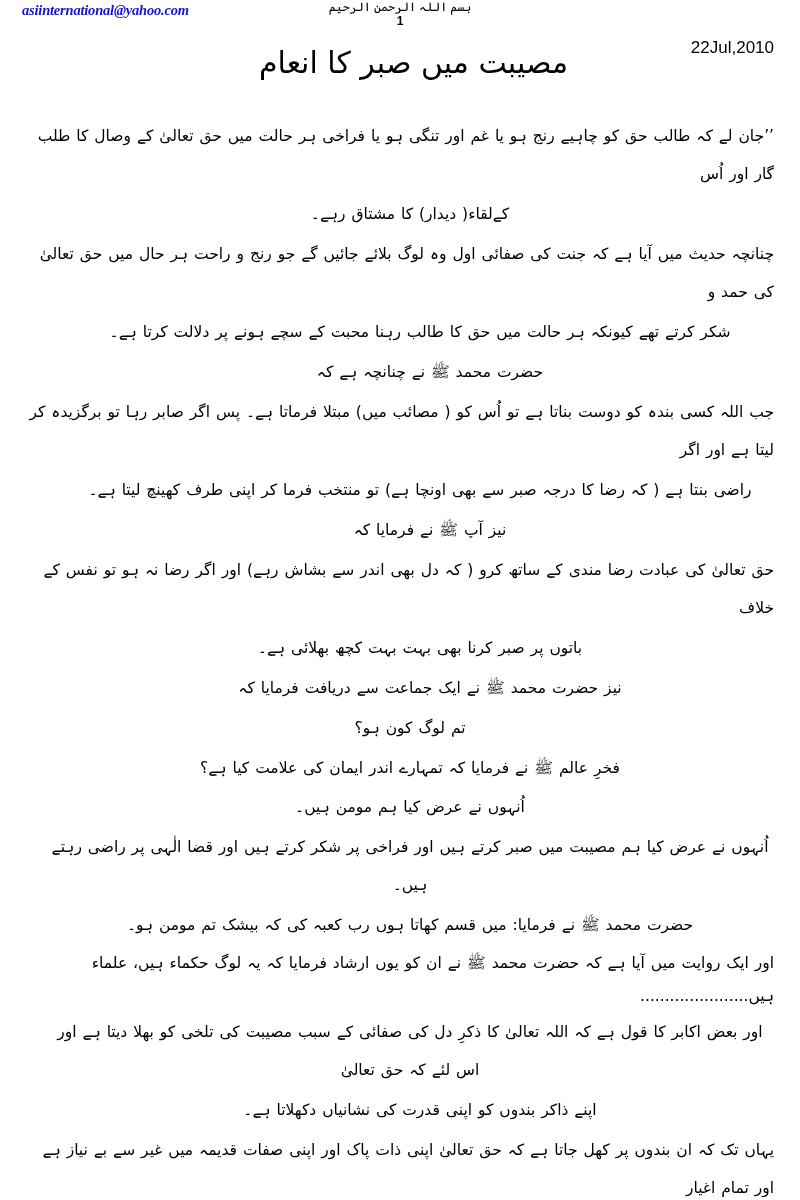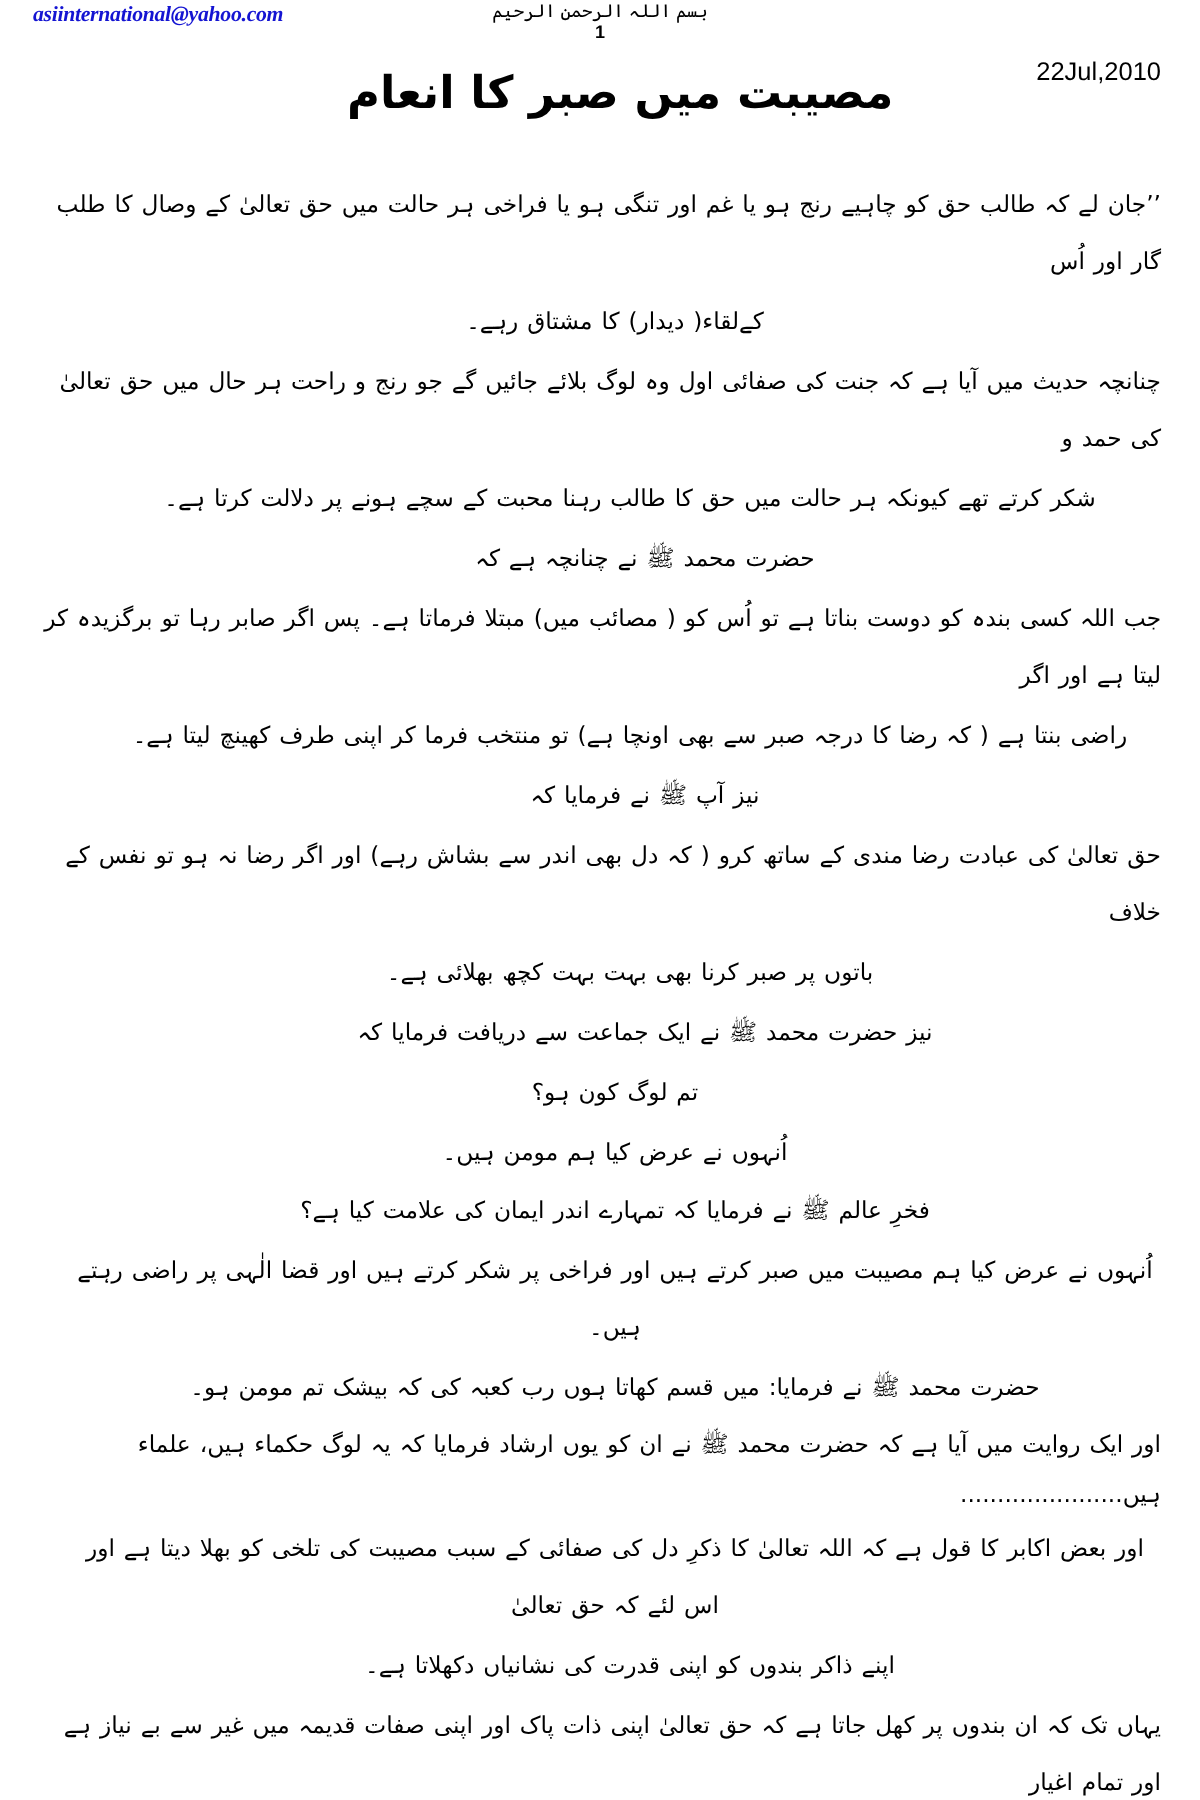--- a/index.html
+++ b/index.html
@@ -40,21 +40,21 @@
     font-size: 14.5px;
     letter-spacing: -0.2px;
     white-space: nowrap;
   }
   .hdr-bismillah {
     position: absolute;
     left: 0;
     right: 0;
     top: 1px;
     text-align: center;
-    font-family: Liberation Sans, sans-serif;
+    font-family: Liberation Serif, serif;
     font-size: 12px;
     color: #000;
     direction: rtl;
     line-height: 1.1;
   }
   .hdr-pagenum {
     position: absolute;
     left: 0;
     right: 0;
     top: 14px;
@@ -66,21 +66,21 @@
   }
   .hdr-title {
     position: absolute;
     left: 0;
     right: 0;
     top: 44px;
     text-align: center;
     direction: rtl;
     font-family: "DejaVu Sans", "Liberation Sans", sans-serif;
     font-size: 30px;
-    font-weight: bold;
+    font-weight: normal;
     color: #000;
     line-height: 1.25;
     padding-left: 27px;
   }
   .hdr-date {
     position: absolute;
     right: 26px;
     top: 38px;
     font-family: "Liberation Sans", "DejaVu Sans", sans-serif;
     font-size: 17px;
@@ -143,22 +143,22 @@
     <p class="para q">حضرت محمد ﷺ نے چنانچہ ہے کہ</p>
     <p class="para">جب اللہ کسی بندہ کو دوست بناتا ہے تو اُس کو ( مصائب میں) مبتلا فرماتا ہے۔ پس اگر صابر رہا تو برگزیدہ کر لیتا ہے اور اگر</p>
     <p class="para near-ctr">راضی بنتا ہے ( کہ رضا کا درجہ صبر سے بھی اونچا ہے) تو منتخب فرما کر اپنی طرف کھینچ لیتا ہے۔</p>
 
     <p class="para q">نیز آپ ﷺ نے فرمایا کہ</p>
     <p class="para">حق تعالیٰ کی عبادت رضا مندی کے ساتھ کرو ( کہ دل بھی اندر سے بشاش رہے) اور اگر رضا نہ ہو تو نفس کے خلاف</p>
     <p class="para near-ctr">باتوں پر صبر کرنا بھی بہت بہت کچھ بھلائی ہے۔</p>
 
     <p class="para q">نیز حضرت محمد ﷺ نے ایک جماعت سے دریافت فرمایا کہ</p>
     <p class="para center">تم لوگ کون ہو؟</p>
+    <p class="para center">فخرِ عالم ﷺ نے فرمایا کہ تمہارے اندر ایمان کی علامت کیا ہے؟</p>
     <p class="para center">اُنہوں نے عرض کیا ہم مومن ہیں۔</p>
-    <p class="para center">فخرِ عالم ﷺ نے فرمایا کہ تمہارے اندر ایمان کی علامت کیا ہے؟</p>
     <p class="para center">اُنہوں نے عرض کیا ہم مصیبت میں صبر کرتے ہیں اور فراخی پر شکر کرتے ہیں اور قضا الٰہی پر راضی رہتے ہیں۔</p>
     <p class="para center">حضرت محمد ﷺ نے فرمایا:  میں قسم کھاتا ہوں رب کعبہ کی کہ بیشک تم مومن ہو۔</p>
 
     <p class="para tight">
       <span>اور ایک روایت میں آیا ہے کہ حضرت محمد ﷺ نے ان کو یوں ارشاد فرمایا کہ یہ لوگ حکماء ہیں، علماء ہیں</span><span class="dotfill">......................</span>
     </p>
 
     <p class="para center">اور بعض اکابر کا قول ہے کہ اللہ تعالیٰ کا ذکرِ دل کی صفائی کے سبب مصیبت کی تلخی کو بھلا دیتا ہے اور اس لئے کہ حق تعالیٰ</p>
     <p class="para near-ctr">اپنے ذاکر بندوں کو اپنی قدرت کی نشانیاں دکھلاتا ہے۔</p>
 

